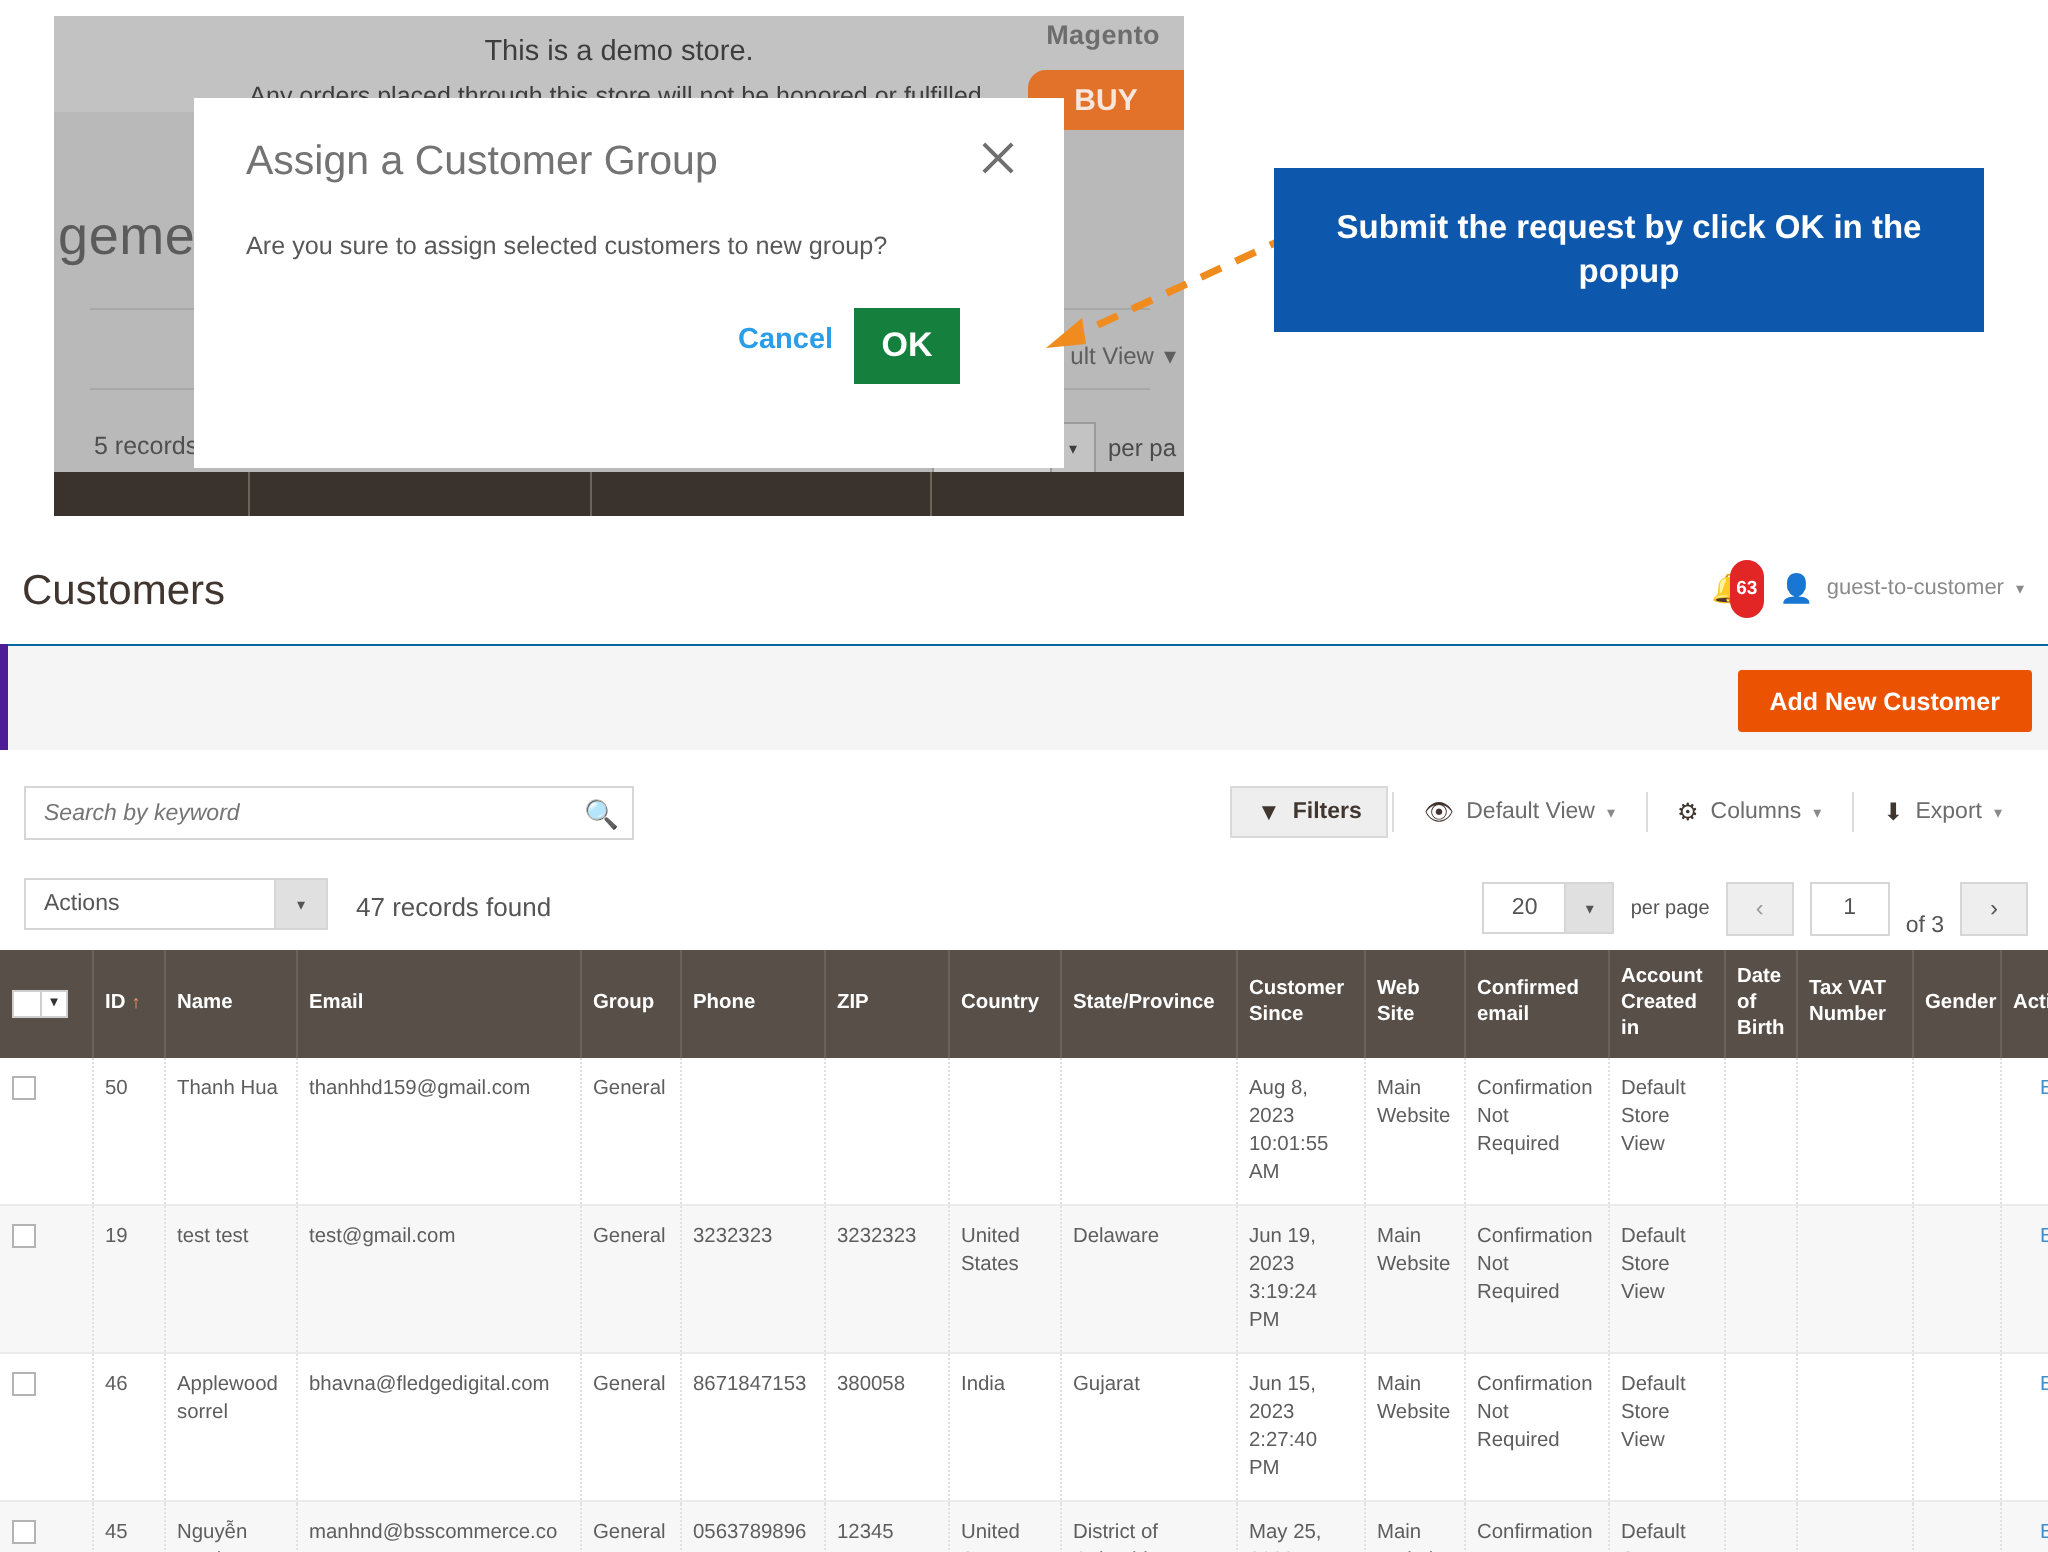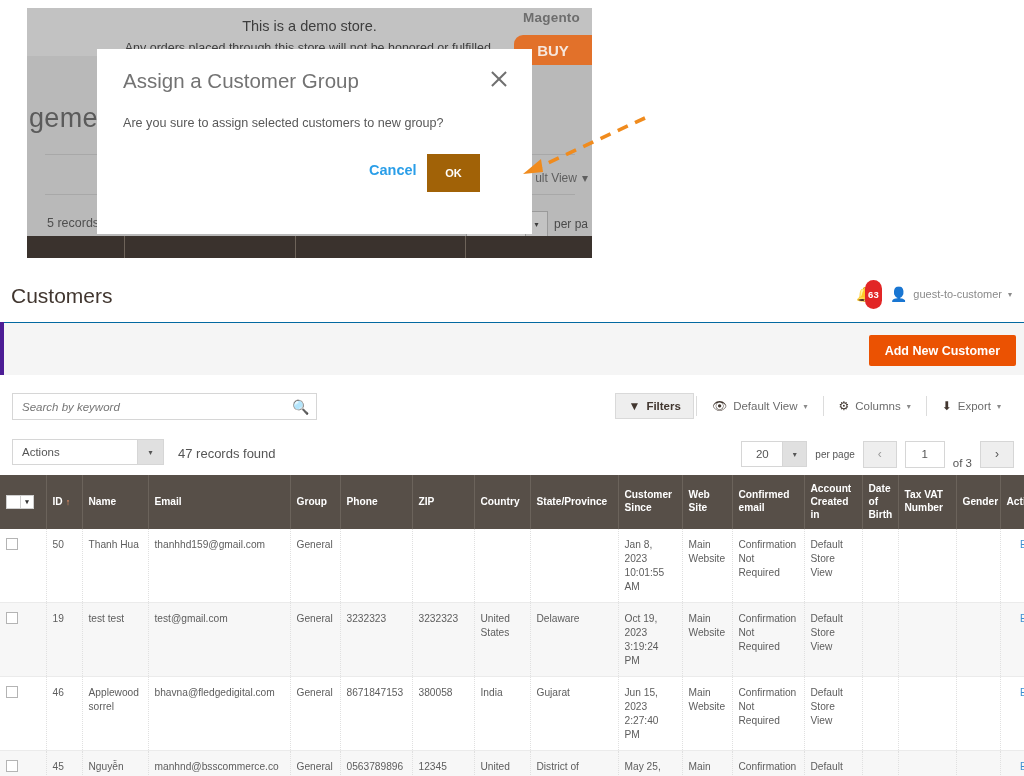--- a/index.html
+++ b/index.html
@@ -105,22 +105,22 @@
     position:absolute; left:26px; top:67px;
     font-size:12.6px; color:#585858;
   }
   .modal-cancel {
     position:absolute; left:272px; top:113px;
     font-size:14.5px; color:#2a9ee8; font-weight:600; cursor:pointer;
   }
   .modal-ok {
     position:absolute; left:330px; top:105px;
     width:53px; height:38px;
-    background:#a16207; color:#ffffff;
-    font-size:11px; font-weight:bold;
+    background:#15803d; color:#ffffff;
+    font-size:17px; font-weight:bold;
     display:flex; align-items:center; justify-content:center;
     cursor:pointer;
   }
 
   
   .anno {
     position:absolute;
     background:#0d57ac;
     color:#ffffff;
     font-weight:bold;
@@ -312,20 +312,23 @@
       <div class="modal-cancel">Cancel</div>
       <div class="modal-ok">OK</div>
     </div>
   </div>
 
   <svg class="arrow-svg" viewBox="0 0 135 72">
     <line x1="130" y1="6" x2="22" y2="56" stroke="#f08b1d" stroke-width="3.6" stroke-dasharray="11,8"></line>
     <polygon points="8,62 26,47 28,60" fill="#f08b1d"></polygon>
   </svg>
 
+  <div class="anno anno-submit">
+    <span>Submit the request by click OK in the popup</span>
+  </div>
 
   <div class="anno anno-cust">
     <span>Customers =&gt; All customers</span>
   </div>
 
   <div class="page">
 
     <div class="page-head">
       <div class="page-title">Customers</div>
       <div class="head-right">
@@ -448,40 +451,40 @@
             <tr>
               <td><span class="cb"></span></td>
               <td>50</td>
               <td>Thanh Hua</td>
               <td>thanhhd159@gmail.com</td>
               <td>General</td>
               <td></td>
               <td></td>
               <td></td>
               <td></td>
-              <td>Jan 8, 2023 10:01:55 AM</td>
+              <td>Aug 8, 2023 10:01:55 AM</td>
               <td>Main Website</td>
               <td>Confirmation Not Required</td>
               <td>Default Store View</td>
               <td></td>
               <td></td>
               <td></td>
               <td style="text-align: right;"><a class="edit">Edit</a></td>
             </tr>
             <tr>
               <td><span class="cb"></span></td>
               <td>19</td>
               <td>test test</td>
               <td>test@gmail.com</td>
               <td>General</td>
               <td>3232323</td>
               <td>3232323</td>
               <td>United States</td>
               <td>Delaware</td>
-              <td>Oct 19, 2023 3:19:24 PM</td>
+              <td>Jun 19, 2023 3:19:24 PM</td>
               <td>Main Website</td>
               <td>Confirmation Not Required</td>
               <td>Default Store View</td>
               <td></td>
               <td></td>
               <td></td>
               <td style="text-align: right;"><a class="edit">Edit</a></td>
             </tr>
             <tr>
               <td><span class="cb"></span></td>

